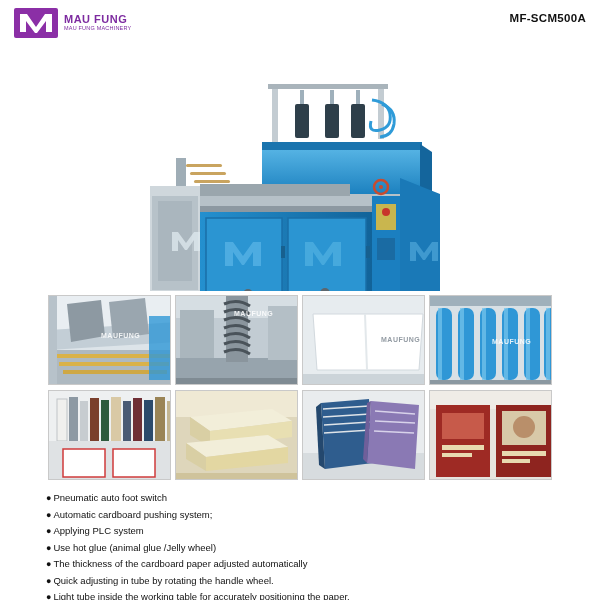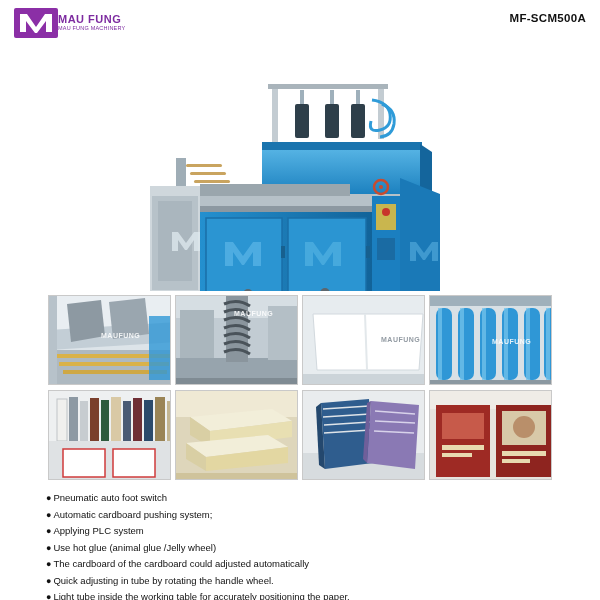--- a/index.html
+++ b/index.html
@@ -19,21 +19,21 @@
   
   .header {
     position: relative;
     height: 46px;
     padding: 8px 12px 0 14px;
     box-sizing: border-box;
   }
   .logo-wrap {
     display: flex;
     align-items: center;
-    gap: 0;
+    gap: 6px;
   }
   .logo-mark {
     width: 44px;
     height: 30px;
     position: relative;
   }
   .logo-mark svg { display: block; }
   .logo-text {
     display: flex;
     flex-direction: column;
@@ -379,16 +379,16 @@
     </svg>
   </div>
 
 </div>
 
 <ul class="features">
   <li><span class="bullet">●</span><span>Pneumatic auto foot switch</span></li>
   <li><span class="bullet">●</span><span>Automatic cardboard pushing system;</span></li>
   <li><span class="bullet">●</span><span>Applying PLC system</span></li>
   <li><span class="bullet">●</span><span>Use hot glue (animal glue /Jelly wheel)</span></li>
-  <li><span class="bullet">●</span><span>The cardboard of the cardboard could adjusted automatically</span></li>
+  <li><span class="bullet">●</span><span>The thickness of the cardboard paper adjusted automatically</span></li>
   <li><span class="bullet">●</span><span>Quick adjusting in tube by rotating the handle wheel.</span></li>
   <li><span class="bullet">●</span><span>Light tube inside the working table for accurately positioning the paper.</span></li>
 </ul>
 
 </body></html>

